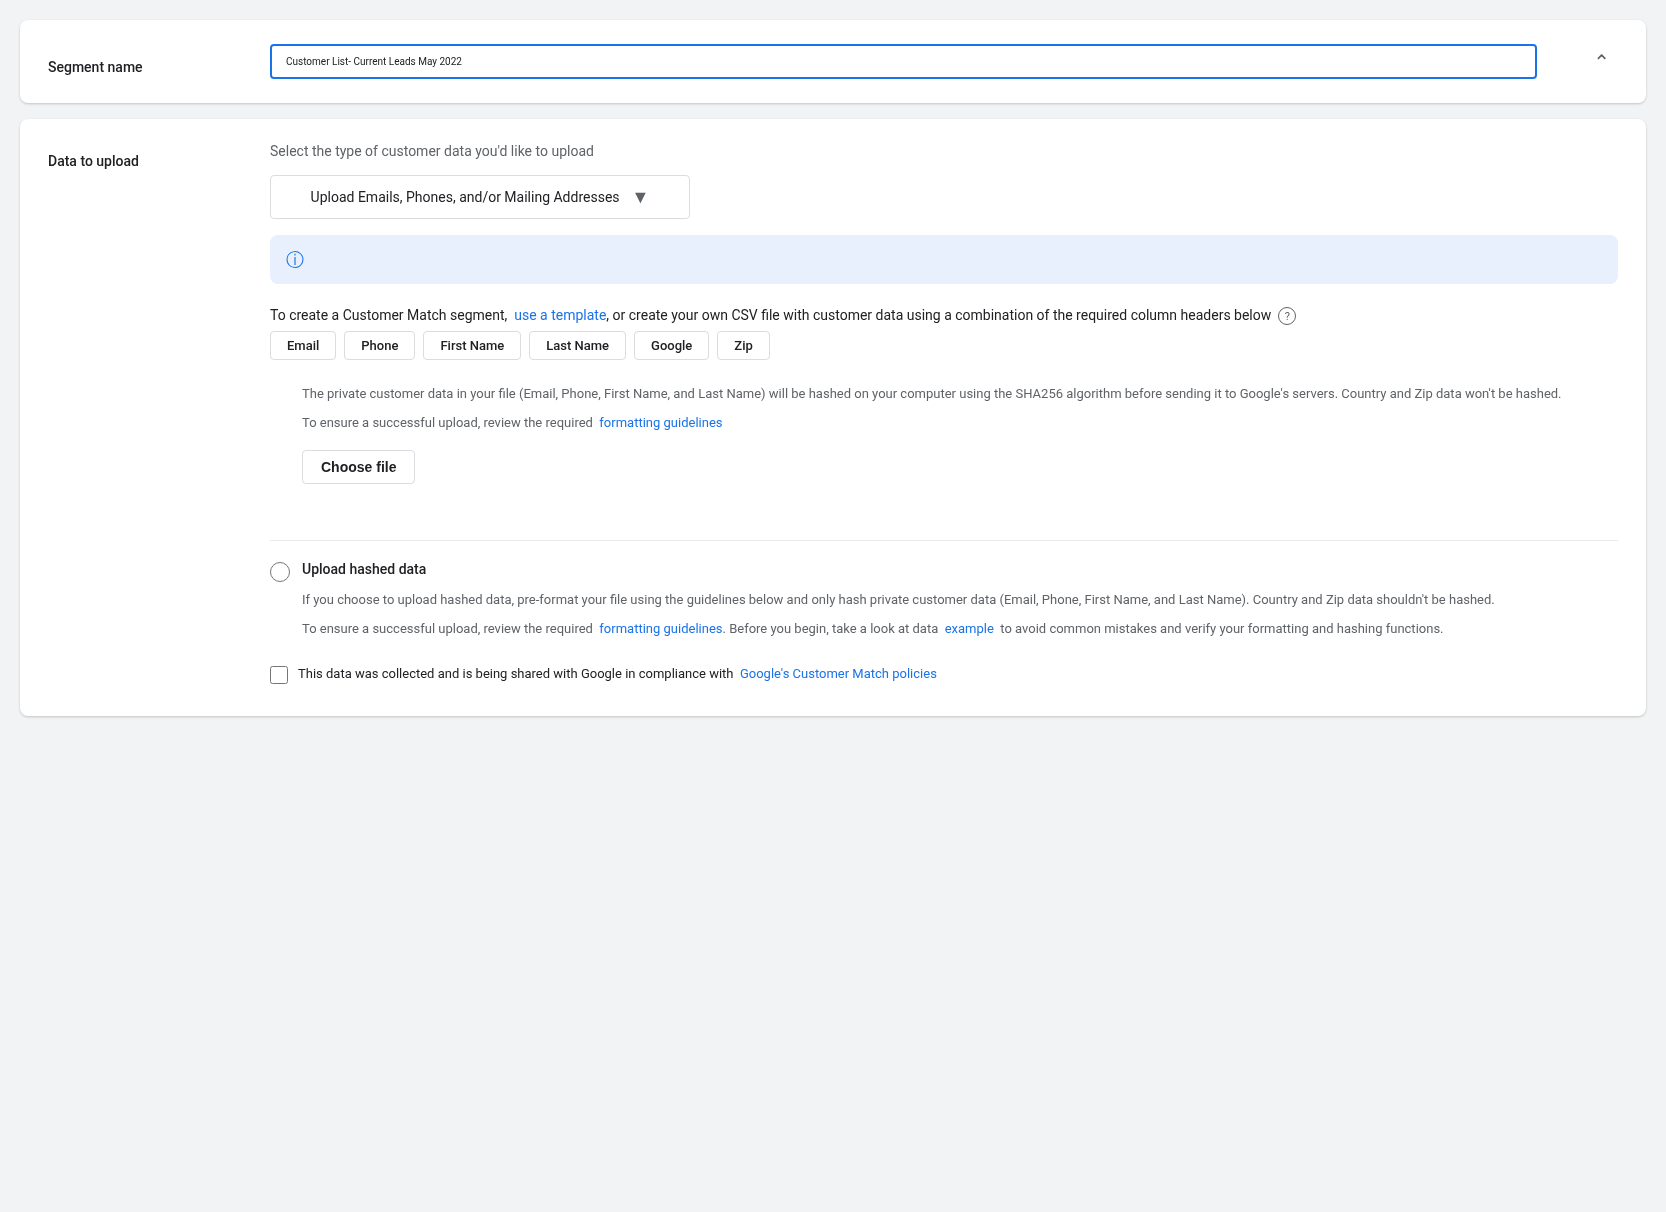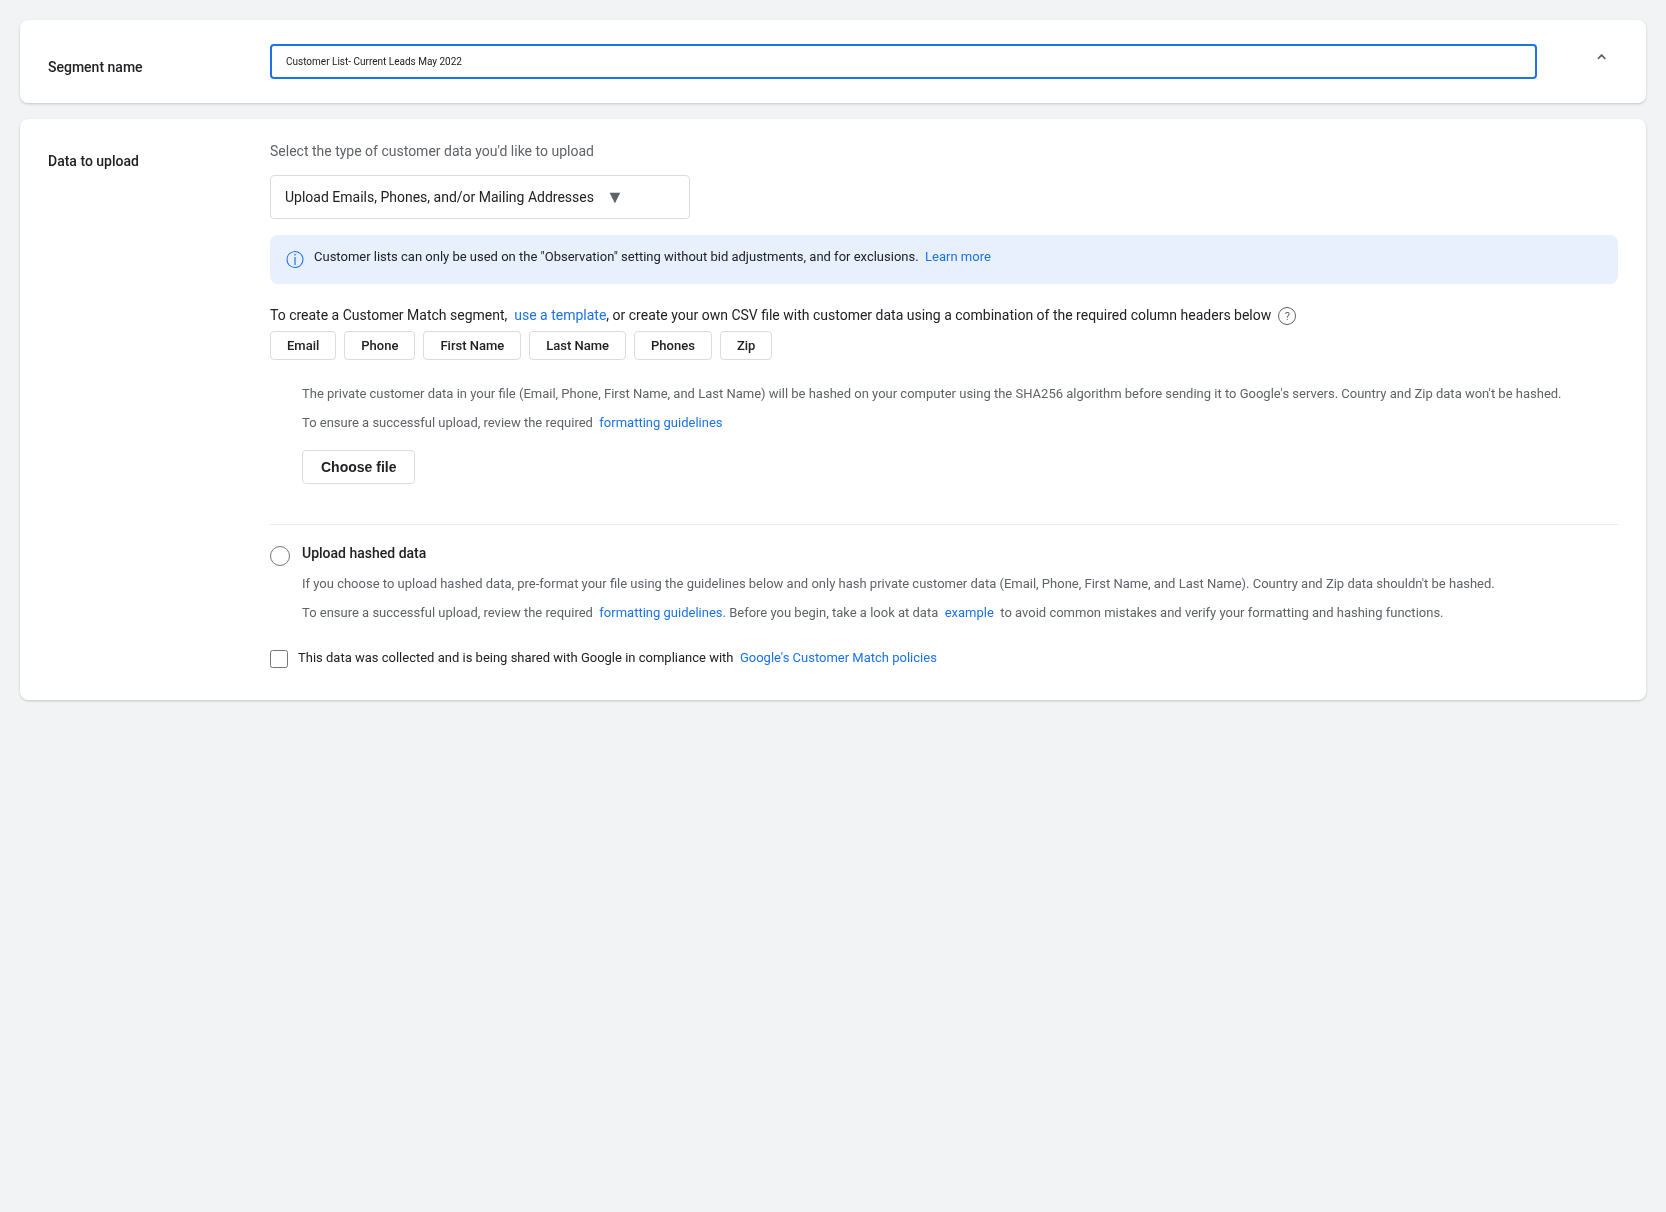--- a/index.html
+++ b/index.html
@@ -58,21 +58,21 @@
     }
 
     .section-subtitle {
       font-size: 14px;
       color: #5f6368;
       margin-bottom: 16px;
     }
     .dropdown-select {
       display: flex;
       align-items: center;
-      justify-content: flex-start;
+      justify-content: center;
       border: 1px solid #dadce0;
       border-radius: 4px;
       padding: 10px 14px;
       cursor: pointer;
       background: #fff;
       font-size: 14px;
       color: #202124;
       min-width: 340px;
       max-width: 420px;
       user-select: none;
@@ -158,21 +158,21 @@
       margin-left: 32px;
       margin-bottom: 8px;
     }
     .radio-link {
       color: #1a73e8;
       text-decoration: none;
     }
     .choose-file-btn {
       margin-left: 32px;
       margin-top: 8px;
-      margin-bottom: 16px;
+      margin-bottom: 32px;
       border: 1px solid #dadce0;
       border-radius: 4px;
       padding: 8px 18px;
       font-size: 14px;
       font-weight: 600;
       color: #202124;
       background: #fff;
       cursor: pointer;
       display: inline-block;
     }
@@ -222,38 +222,34 @@
 
       <div class="section-subtitle">Select the type of customer data you'd like to upload</div>
 
       <div class="dropdown-select">
         <span>Upload Emails, Phones, and/or Mailing Addresses</span>
         <span class="chevron">▼</span>
       </div>
 
       <div class="info-box">
         <span class="info-icon">ⓘ</span>
-        <span class="info-text">
-          <span>Customer lists can only be used on the "Observation" setting without bid adjustments, and for exclusions.</span>
-          &nbsp;<a href="#" class="info-link">Learn more</a>
-        </span>
       </div>
 
       <p class="template-text">
         <span>To create a Customer Match segment,</span>
         &nbsp;<a href="#" class="info-link">use a template</a><span>, or create your own CSV file with customer data using a combination of the required column headers below</span>
         &nbsp;<span style="display:inline-block;width:18px;height:18px;border:1px solid #5f6368;border-radius:50%;font-size:11px;text-align:center;line-height:17px;color:#5f6368;vertical-align:middle;">?</span>
       </p>
 
       <div class="column-badges">
         <span class="badge">Email</span>
         <span class="badge">Phone</span>
         <span class="badge">First Name</span>
         <span class="badge">Last Name</span>
-        <span class="badge">Phones</span>
+        <span class="badge">Google</span>
         <span class="badge">Zip</span>
       </div>
 
       <div class="radio-section">
         <div class="radio-desc">
           <span>The private customer data in your file (Email, Phone, First Name, and Last Name) will be hashed on your computer using the SHA256 algorithm before sending it to Google's servers. Country and Zip data won't be hashed.</span>
         </div>
         <div class="radio-desc">
           <span>To ensure a successful upload, review the required</span>
           &nbsp;<a href="#" class="radio-link">formatting guidelines</a>

